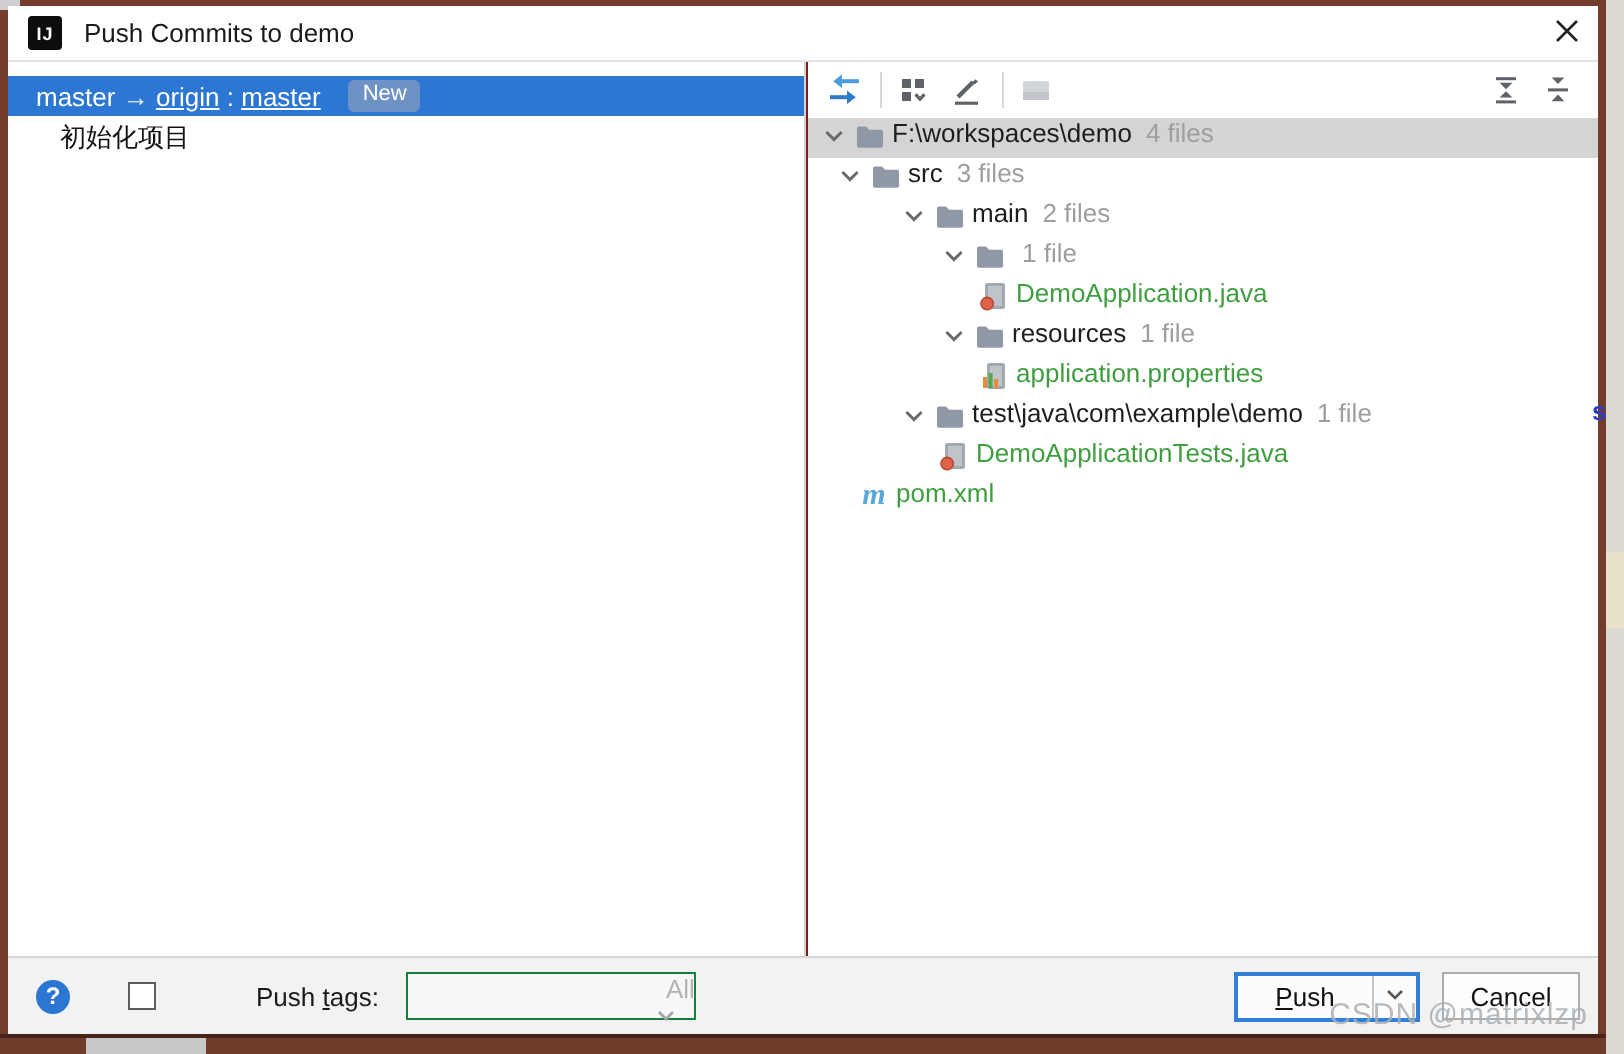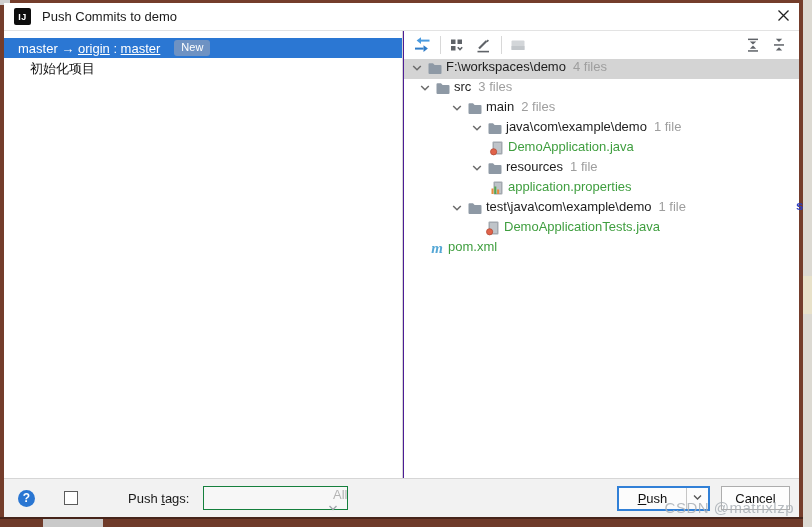--- a/index.html
+++ b/index.html
@@ -12,21 +12,21 @@
   .frame-left{left:0;top:3px;width:4px;height:524px;background:#743d2b;}
   .frame-right{left:799px;top:3px;width:4px;height:514px;background:#743d2b;}
   .frame-bottom{left:0;top:517px;width:803px;height:10px;background:#6f3b2a;border-top:2px solid #46241a;box-sizing:border-box;}
   .right-strip{left:803px;top:0;width:9px;height:527px;background:#dcd9d2;}
   .beige-block{left:803px;top:276px;width:9px;height:38px;background:#e8e1c9;}
   .gray-block{left:43px;top:519px;width:60px;height:8px;background:#c9c9c9;}
   .notch{left:0;top:0;width:10px;height:5px;background:#cfcfcf;}
   .edge-s{left:796px;top:198px;color:#2c3cc0;font-weight:bold;font-size:13px;z-index:6;}
 
   
-  .dialog{left:4px;top:3px;width:795px;height:514px;background:#4c1d95;}
+  .dialog{left:4px;top:3px;width:795px;height:514px;background:#7f1d1d;}
   .titlebar{position:absolute;left:0;top:0;width:795px;height:28px;background:#ffffff;border-bottom:1px solid #e3e3e3;box-sizing:border-box;}
   .logo{position:absolute;left:10px;top:5px;width:17px;height:17px;background:#0d0d0d;border-radius:2px;
         color:#fff;font-weight:bold;font-size:9px;display:flex;align-items:center;justify-content:center;letter-spacing:.5px;}
   .title-text{position:absolute;left:38px;top:0;height:28px;line-height:28px;color:#1a1a1a;}
   .close-btn{position:absolute;right:7px;top:5px;width:18px;height:18px;display:flex;align-items:center;justify-content:center;cursor:default;}
 
   
   .left-panel{position:absolute;left:0;top:28px;width:399px;height:447px;background:#fff;border-right:1px solid #d4d4d4;box-sizing:border-box;}
   .branch-row{position:absolute;left:0;top:7px;width:398px;height:20px;background:#2b77d3;color:#ffffff;
               display:flex;align-items:center;padding-left:14px;box-sizing:border-box;white-space:pre;}
@@ -168,21 +168,21 @@
             </svg></span><span class="lbl">src</span><span class="sfx">3 files</span></div>
         <div class="tree-row" style="padding-left: 44px;"><span class="tw"><svg width="16" height="16" viewBox="0 0 16 16">
               <path d="M4.2 6 L8 9.8 L11.8 6" fill="none" stroke="#6b6b6b" stroke-width="1.5"></path>
             </svg></span><span class="tw"><svg width="16" height="16" viewBox="0 0 16 16">
               <path d="M1.5 13 V4.2 Q1.5 3.2 2.5 3.2 H6 L7.6 4.9 H13.5 Q14.5 4.9 14.5 5.9 V13 Q14.5 13.9 13.5 13.9 H2.5 Q1.5 13.9 1.5 13 Z" fill="#8e99a5"></path>
             </svg></span><span class="lbl">main</span><span class="sfx">2 files</span></div>
         <div class="tree-row" style="padding-left: 64px;"><span class="tw"><svg width="16" height="16" viewBox="0 0 16 16">
               <path d="M4.2 6 L8 9.8 L11.8 6" fill="none" stroke="#6b6b6b" stroke-width="1.5"></path>
             </svg></span><span class="tw"><svg width="16" height="16" viewBox="0 0 16 16">
               <path d="M1.5 13 V4.2 Q1.5 3.2 2.5 3.2 H6 L7.6 4.9 H13.5 Q14.5 4.9 14.5 5.9 V13 Q14.5 13.9 13.5 13.9 H2.5 Q1.5 13.9 1.5 13 Z" fill="#8e99a5"></path>
-            </svg></span><span class="lbl">java\com\example\demo</span><span class="sfx">1 file</span></div>
+            </svg></span><span class="sfx">1 file</span></div>
         <div class="tree-row" style="padding-left: 84px;"><span class="tw"><svg width="16" height="16" viewBox="0 0 16 16">
               <rect x="3.5" y="1.5" width="10" height="13" rx="1" fill="#a3a9b0"></rect>
               <rect x="5" y="3" width="7" height="10" fill="#bfc4c9"></rect>
               <circle cx="4.6" cy="11.8" r="3.1" fill="#e0634a" stroke="#b54a35" stroke-width="0.8"></circle>
             </svg></span><span class="lbl green">DemoApplication.java</span></div>
         <div class="tree-row" style="padding-left: 64px;"><span class="tw"><svg width="16" height="16" viewBox="0 0 16 16">
               <path d="M4.2 6 L8 9.8 L11.8 6" fill="none" stroke="#6b6b6b" stroke-width="1.5"></path>
             </svg></span><span class="tw"><svg width="16" height="16" viewBox="0 0 16 16">
               <path d="M1.5 13 V4.2 Q1.5 3.2 2.5 3.2 H6 L7.6 4.9 H13.5 Q14.5 4.9 14.5 5.9 V13 Q14.5 13.9 13.5 13.9 H2.5 Q1.5 13.9 1.5 13 Z" fill="#8e99a5"></path>
             </svg></span><span class="lbl">resources</span><span class="sfx">1 file</span></div>
@@ -191,21 +191,21 @@
               <rect x="6" y="3" width="6" height="10" fill="#bfc4c9"></rect>
               <rect x="2.5" y="8.5" width="2" height="5.5" fill="#e78c3c"></rect>
               <rect x="5.3" y="6.5" width="2" height="7.5" fill="#54a94f"></rect>
               <rect x="8.1" y="9.5" width="2" height="4.5" fill="#e78c3c"></rect>
             </svg></span><span class="lbl green">application.properties</span></div>
         <div class="tree-row" style="padding-left: 44px;"><span class="tw"><svg width="16" height="16" viewBox="0 0 16 16">
               <path d="M4.2 6 L8 9.8 L11.8 6" fill="none" stroke="#6b6b6b" stroke-width="1.5"></path>
             </svg></span><span class="tw"><svg width="16" height="16" viewBox="0 0 16 16">
               <path d="M1.5 13 V4.2 Q1.5 3.2 2.5 3.2 H6 L7.6 4.9 H13.5 Q14.5 4.9 14.5 5.9 V13 Q14.5 13.9 13.5 13.9 H2.5 Q1.5 13.9 1.5 13 Z" fill="#8e99a5"></path>
             </svg></span><span class="lbl">test\java\com\example\demo</span><span class="sfx">1 file</span></div>
-        <div class="tree-row" style="padding-left: 80px;"><span class="tw"><svg width="16" height="16" viewBox="0 0 16 16">
+        <div class="tree-row" style="padding-left: 64px;"><span class="tw"><svg width="16" height="16" viewBox="0 0 16 16">
               <rect x="3.5" y="1.5" width="10" height="13" rx="1" fill="#a3a9b0"></rect>
               <rect x="5" y="3" width="7" height="10" fill="#bfc4c9"></rect>
               <circle cx="4.6" cy="11.8" r="3.1" fill="#e0634a" stroke="#b54a35" stroke-width="0.8"></circle>
             </svg></span><span class="lbl green">DemoApplicationTests.java</span></div>
         <div class="tree-row" style="padding-left: 24px;"><span class="tw"><span class="mvn">m</span></span><span class="lbl green">pom.xml</span></div>
       </div>
   </div>
 
   <div class="footer">
     <div class="help">?</div>

